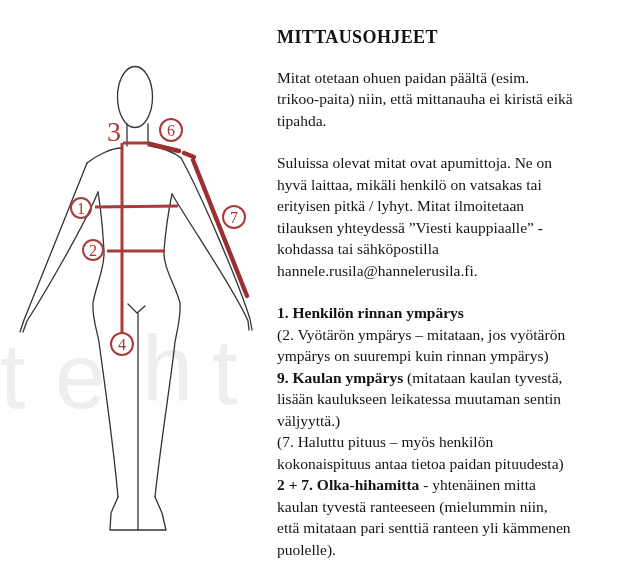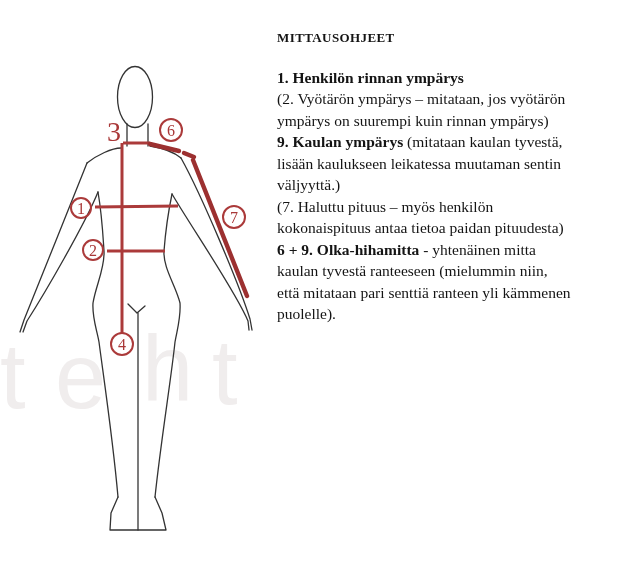--- a/index.html
+++ b/index.html
@@ -46,21 +46,21 @@
 
   .text-col {
     position: absolute;
     left: 277px;
     top: 27px;
     width: 356px;
     font-size: 15.5px;
     line-height: 21.5px;
   }
   .title {
-    font-size: 13px;
+    font-size: 18px;
     font-weight: bold;
     letter-spacing: 0.4px;
     margin: 0 0 18px 0;
   }
   .para {
     margin: 0 0 21px 0;
     white-space: pre-line;
   }
   .para:last-child { margin-bottom: 12px; }
   .b { font-weight: bold; }
@@ -113,29 +113,38 @@
     <circle class="red-circle" cx="171" cy="130" r="11"></circle>
     <text class="red-digit" x="171" y="135.5">6</text>
 
     <circle class="red-circle" cx="234" cy="217" r="11"></circle>
     <text class="red-digit" x="234" y="222.5">7</text>
   </svg>
 
   <div class="text-col">
     <h1 class="title">MITTAUSOHJEET</h1>
 
+    <p class="para">Mitat otetaan ohuen paidan päältä (esim.
+trikoo-paita) niin, että mittanauha ei kiristä eikä
+tipahda.</p>
 
+    <p class="para">Suluissa olevat mitat ovat apumittoja. Ne on
+hyvä laittaa, mikäli henkilö on vatsakas tai
+erityisen pitkä / lyhyt. Mitat ilmoitetaan
+tilauksen yhteydessä ”Viesti kauppiaalle” -
+kohdassa tai sähköpostilla
+hannele.rusila@hannelerusila.fi.</p>
 
     <p class="para"><span class="b">1. Henkilön rinnan ympärys</span><span>
 (2. Vyötärön ympärys – mitataan, jos vyötärön
 ympärys on suurempi kuin rinnan ympärys)
 </span><span class="b">9. Kaulan ympärys</span><span> (mitataan kaulan tyvestä,
 lisään kaulukseen leikatessa muutaman sentin
 väljyyttä.)
 (7. Haluttu pituus – myös henkilön
 kokonaispituus antaa tietoa paidan pituudesta)
-</span><span class="b">6 + 9. Olka-hihamitta</span><span> - yhtenäinen mitta
+</span><span class="b">2 + 7. Olka-hihamitta</span><span> - yhtenäinen mitta
 kaulan tyvestä ranteeseen (mielummin niin,
 että mitataan pari senttiä ranteen yli kämmenen
 puolelle).</span></p>
   </div>
 
 </div>
 
 </body></html>

